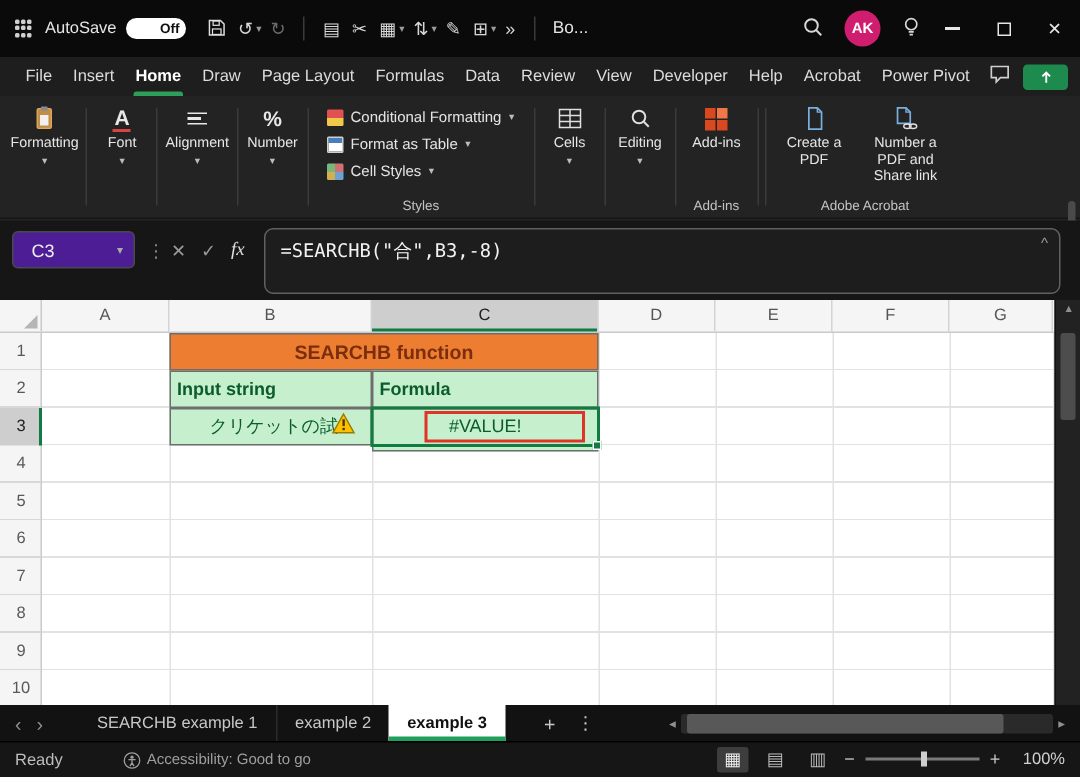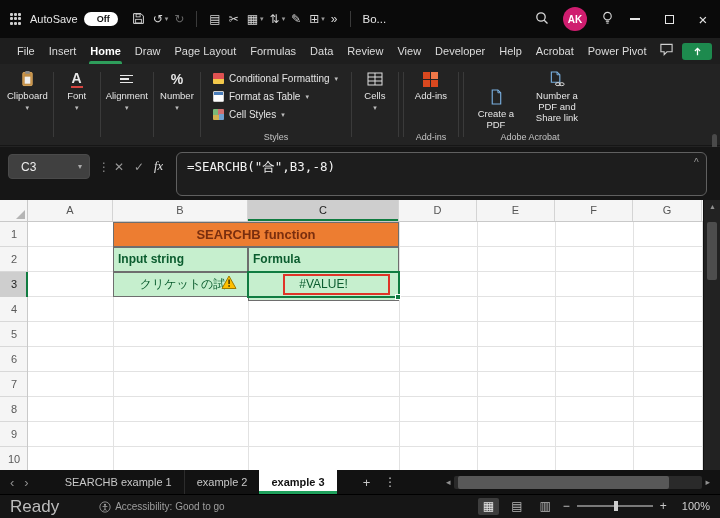--- a/index.html
+++ b/index.html
@@ -7,21 +7,21 @@
   .app{position:relative;width:720px;height:518px;overflow:hidden;
        font-family:"Liberation Sans","DejaVu Sans",sans-serif;background:#232323;}
 
   
   .titlebar{position:absolute;top:0;left:0;width:720px;height:38px;background:#0a0a0a;
             display:flex;align-items:center;padding-left:10px;color:#e6e6e6;}
   .appicon{width:12px;height:12px;display:grid;grid-template-columns:repeat(3,3px);grid-gap:1px;margin-right:8px;}
   .appicon i{width:3px;height:3px;background:#cfcfcf;border-radius:1px;}
   .as-label{font-size:11px;color:#e6e6e6;margin-right:6px;}
   .as-toggle{width:34px;height:14px;background:#fff;border-radius:8px;display:flex;align-items:center;
-             padding:0 10px;gap:3px;margin-right:10px;cursor:pointer;}
+             padding:0 20px;gap:3px;margin-right:10px;cursor:pointer;}
   .as-knob{width:9px;height:9px;border-radius:50%;background:#1f1f1f;}
   .as-off{font-size:9px;color:#111;font-weight:bold;}
   .tdiv{width:1px;height:16px;background:#3a3a3a;margin:0 8px;}
   .ticon{font-size:12px;color:#d8d8d8;margin:0 4px;cursor:pointer;line-height:1;}
   .ticon.dim{color:#6a6a6a;}
   .tchev{font-size:7px;color:#9a9a9a;margin-left:-2px;margin-right:2px;}
   .doc-title{font-size:11.5px;color:#e6e6e6;margin-left:4px;}
   .tb-spacer{flex:1;}
   .avatar{width:24px;height:24px;border-radius:50%;background:#cf1d6f;color:#fff;font-size:10px;
           font-weight:bold;display:flex;align-items:center;justify-content:center;margin:0 10px;cursor:pointer;}
@@ -60,21 +60,21 @@
   .alignbars i{display:block;height:1.5px;background:#e8e8e8;width:13px;}
   .alignbars i:nth-child(2){width:9px;}
   .pct{font-size:14px;color:#e8e8e8;font-weight:bold;}
   .addins-ic{display:grid;grid-template-columns:7px 7px;grid-gap:1px;}
   .addins-ic i{width:7px;height:7px;background:#d9481f;}
   .addins-ic i:nth-child(2){background:#f07848;}
   .ribbon-scroll{position:absolute;right:3px;top:70px;width:5px;height:62px;background:#4a4a4a;border-radius:3px;}
 
   
   .formulabar{position:absolute;top:147px;left:0;width:720px;height:53px;background:#161616;}
-  .namebox{position:absolute;left:8px;top:7px;width:82px;height:25px;background:#404040;border:1px solid #4a4a4a;
+  .namebox{position:absolute;left:8px;top:7px;width:82px;height:25px;background:#4c1d95;border:1px solid #4a4a4a;
            border-radius:4px;display:flex;align-items:center;color:#eee;font-size:12px;padding:0 7px 0 12px;cursor:pointer;}
   .namebox .nb-chev{margin-left:auto;font-size:8px;color:#aaa;}
   .fb-kebab{position:absolute;left:98px;top:13px;color:#8a8a8a;font-size:12px;}
   .fb-x{position:absolute;left:114px;top:13px;color:#9a9a9a;font-size:12px;cursor:pointer;}
   .fb-check{position:absolute;left:134px;top:13px;color:#9a9a9a;font-size:12px;cursor:pointer;}
   .fb-fx{position:absolute;left:154px;top:12px;color:#e0e0e0;font-size:12.5px;font-style:italic;
          font-family:"Liberation Serif","DejaVu Serif",serif;cursor:pointer;}
   .fb-input{position:absolute;left:176px;top:5px;width:531px;height:44px;background:#1d1d1d;
             border:1px solid #606060;border-radius:6px;color:#f2f2f2;
             font-family:"DejaVu Sans Mono","Liberation Mono",monospace;font-size:12.5px;
@@ -120,21 +120,21 @@
   .tab-add{font-size:13px;color:#c8c8c8;margin-left:26px;cursor:pointer;}
   .tab-menu{font-size:12px;color:#c8c8c8;margin-left:14px;cursor:pointer;}
   .hscroll{position:absolute;left:446px;right:10px;top:5px;height:14px;display:flex;align-items:center;gap:3px;}
   .hs-arrow{font-size:9px;color:#909090;cursor:pointer;line-height:1;}
   .hs-track{flex:1;height:13px;background:#2a2a2a;border-radius:2px;position:relative;cursor:pointer;}
   .hs-thumb{position:absolute;left:4px;top:0;height:13px;width:85%;background:#585858;border-radius:2px;cursor:grab;}
 
   
   .statusbar{position:absolute;top:494px;left:0;width:720px;height:24px;background:#161616;border-top:1px solid #000;
              display:flex;align-items:center;color:#bdbdbd;}
-  .sb-mode{font-size:17px;margin-left:10px;cursor:pointer;}
+  .sb-mode{font-size:11px;margin-left:10px;cursor:pointer;}
   .sb-access{display:flex;align-items:center;gap:4px;margin-left:40px;font-size:10px;color:#9e9e9e;cursor:pointer;}
   .sb-right{margin-left:auto;display:flex;align-items:center;gap:7px;padding-right:10px;}
   .viewic{font-size:12px;color:#b8b8b8;padding:1px 5px;border-radius:2px;cursor:pointer;line-height:1.2;}
   .viewic.sel{background:#3d3d3d;color:#e8e8e8;}
   .zoombtn{font-size:12px;color:#c9c9c9;cursor:pointer;line-height:1;}
   .ztrack{width:76px;height:2px;background:#7a7a7a;position:relative;cursor:pointer;}
   .zthumb{position:absolute;left:37px;top:-4px;width:4px;height:10px;background:#cfcfcf;cursor:grab;}
   .zlabel{font-size:11px;color:#d0d0d0;margin-left:8px;cursor:pointer;}
 </style>
 </head>
@@ -238,21 +238,21 @@
 
   <div class="ribbon">
     <div class="bigbtn">
       <span class="ic">
         <svg width="15" height="18" viewBox="0 0 16 19">
             <rect x="3" y="2.5" width="10" height="14" rx="1" fill="#c28e46" stroke="#dca95e"></rect>
             <rect x="5.5" y="1" width="5" height="3" rx="1" fill="#8a8a8a"></rect>
             <rect x="5" y="7" width="6" height="7.5" fill="#f0f0f0"></rect>
           </svg>
       </span>
-      <span>Clipboard</span>
+      <span>Formatting</span>
       <span class="chev">▾</span>
     </div>
     <div class="rdiv"></div>
     <div class="bigbtn">
       <span class="ic">
           <span class="fontA">A</span>
         </span>
       <span>Font</span>
       <span class="chev">▾</span>
     </div>
@@ -302,39 +302,49 @@
             <rect x="1" y="1" width="14" height="12" fill="none" stroke="#e0e0e0"></rect>
             <line x1="8" y1="1" x2="8" y2="13" stroke="#e0e0e0"></line>
             <line x1="1" y1="5" x2="15" y2="5" stroke="#e0e0e0"></line>
             <line x1="1" y1="9" x2="15" y2="9" stroke="#e0e0e0"></line>
           </svg>
       </span>
       <span>Cells</span>
       <span class="chev">▾</span>
     </div>
     <div class="rdiv"></div>
+    <div class="bigbtn">
+      <span class="ic">
+        <svg width="14" height="14" viewBox="0 0 14 14">
+            <circle cx="6" cy="6" r="4.2" fill="none" stroke="#e0e0e0" stroke-width="1.3"></circle>
+            <line x1="9.2" y1="9.2" x2="12.5" y2="12.5" stroke="#e0e0e0" stroke-width="1.3"></line>
+          </svg>
+      </span>
+      <span>Editing</span>
+      <span class="chev">▾</span>
+    </div>
     <div class="rdiv"></div>
     <div class="rgroup">
       <div class="bigbtn" style="padding-top:0;">
         <span class="ic">
             <span class="addins-ic">
               <i></i>
               <i></i>
               <i></i>
               <i></i>
             </span>
           </span>
         <span>Add-ins</span>
       </div>
       <div class="glabel">Add-ins</div>
     </div>
     <div class="rdiv"></div>
     <div class="rdiv"></div>
     <div class="rgroup" style="flex-direction:row;gap:2px;">
-      <div class="bigbtn" style="width:52px;padding-top:0;justify-content:flex-end;">
+      <div class="bigbtn" style="width:52px;padding-top:0;">
         <span class="ic">
           <svg width="14" height="16" viewBox="0 0 14 17">
               <path d="M3 1h6l3 3v12H3z" fill="none" stroke="#7ab0e0" stroke-width="1.2"></path>
               <path d="M9 1v3h3" fill="none" stroke="#7ab0e0"></path>
             </svg>
         </span>
         <span>Create a PDF</span>
       </div>
       <div class="bigbtn" style="width:66px;padding-top:0;">
         <span class="ic">

